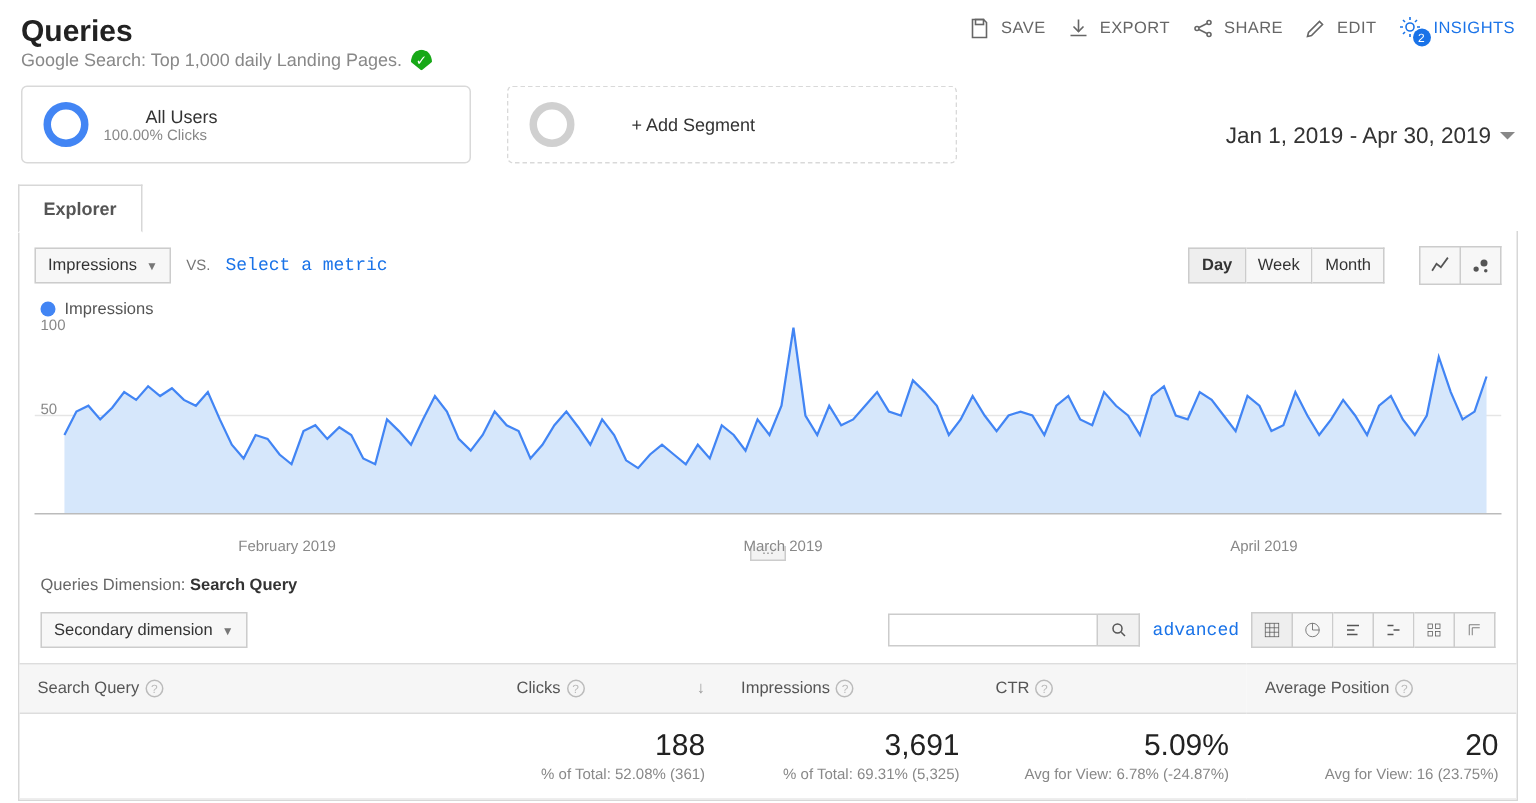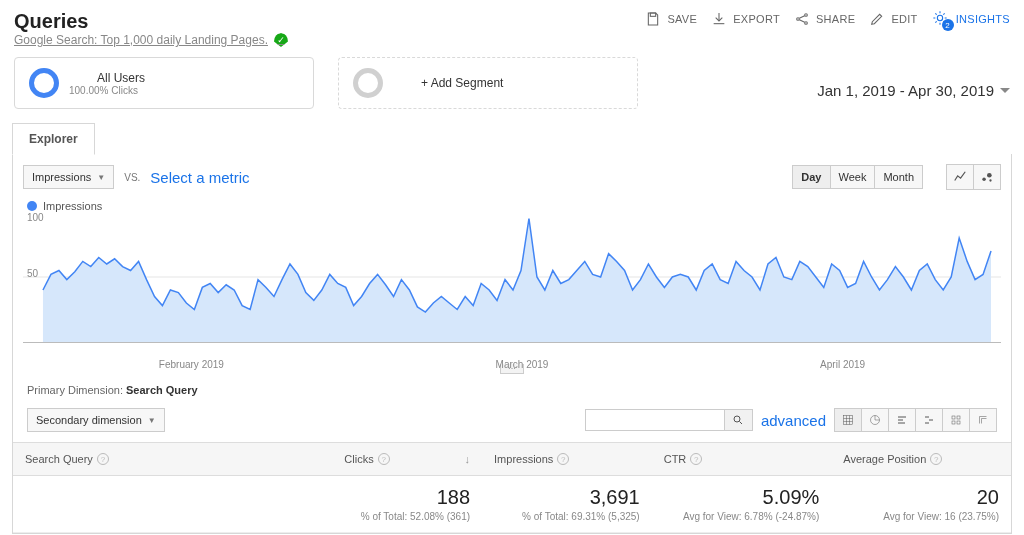--- a/index.html
+++ b/index.html
@@ -22,21 +22,20 @@
     font-size: 20px;
     font-weight: 700;
     color: #222;
   }
   .title-block .subtitle {
     font-size: 12px;
     color: #888;
     display: flex;
     align-items: center;
     gap: 6px;
-    text-decoration: underline;
   }
   .shield {
     width: 14px; height: 14px;
     background: #17a817;
     border-radius: 50% 50% 50% 50% / 60% 60% 40% 40%;
     color: #fff;
     display: inline-flex;
     align-items: center; justify-content: center;
     font-size: 9px;
     clip-path: polygon(50% 0%, 100% 15%, 100% 60%, 50% 100%, 0% 60%, 0% 15%);
@@ -140,21 +139,21 @@
     border: 1px solid #ccc;
     background: #f7f7f7;
     padding: 5px 8px;
     font-size: 11px;
     color: #333;
     cursor: pointer;
     display: inline-flex; align-items: center; gap: 6px;
   }
   .btn.active { background: #eee; font-weight: 700; }
   .vs { font-size: 10px; color: #777; text-transform: uppercase; }
-  .link { color: #1a73e8; font-size: 15px; cursor: pointer; }
+  .link { color: #1a73e8; font-size: 12px; cursor: pointer; font-family: Liberation Mono, monospace; }
   .right-controls { margin-left: auto; display: flex; gap: 23px; align-items: center; }
   .btn-group { display: flex; }
   .btn-group .btn { border-left: none; }
   .btn-group .btn:first-child { border-left: 1px solid #ccc; }
   .btn-group .btn.icon-only { padding: 5px 6px; }
 
   .legend-row {
     padding: 6px 0 0 14px;
     display: flex;
     align-items: center;
@@ -352,21 +351,21 @@
     </svg>
     <div class="xaxis">
       <span>February 2019</span>
       <span>March 2019</span>
       <span>April 2019</span>
     </div>
   </div>
   <div class="chart-handle"><span>⋯</span></div>
 
   <div class="pd-row">
-    <span>Primary Dimension:</span>
+    <span>Queries Dimension:</span>
     <b>Search Query</b>
   </div>
 
   <div class="tools-row">
     <div class="btn">
       <span>Secondary dimension</span>
       <span class="chev-down-sm">▼</span>
     </div>
     <div class="search-box">
       <input type="text" placeholder="" style="">

